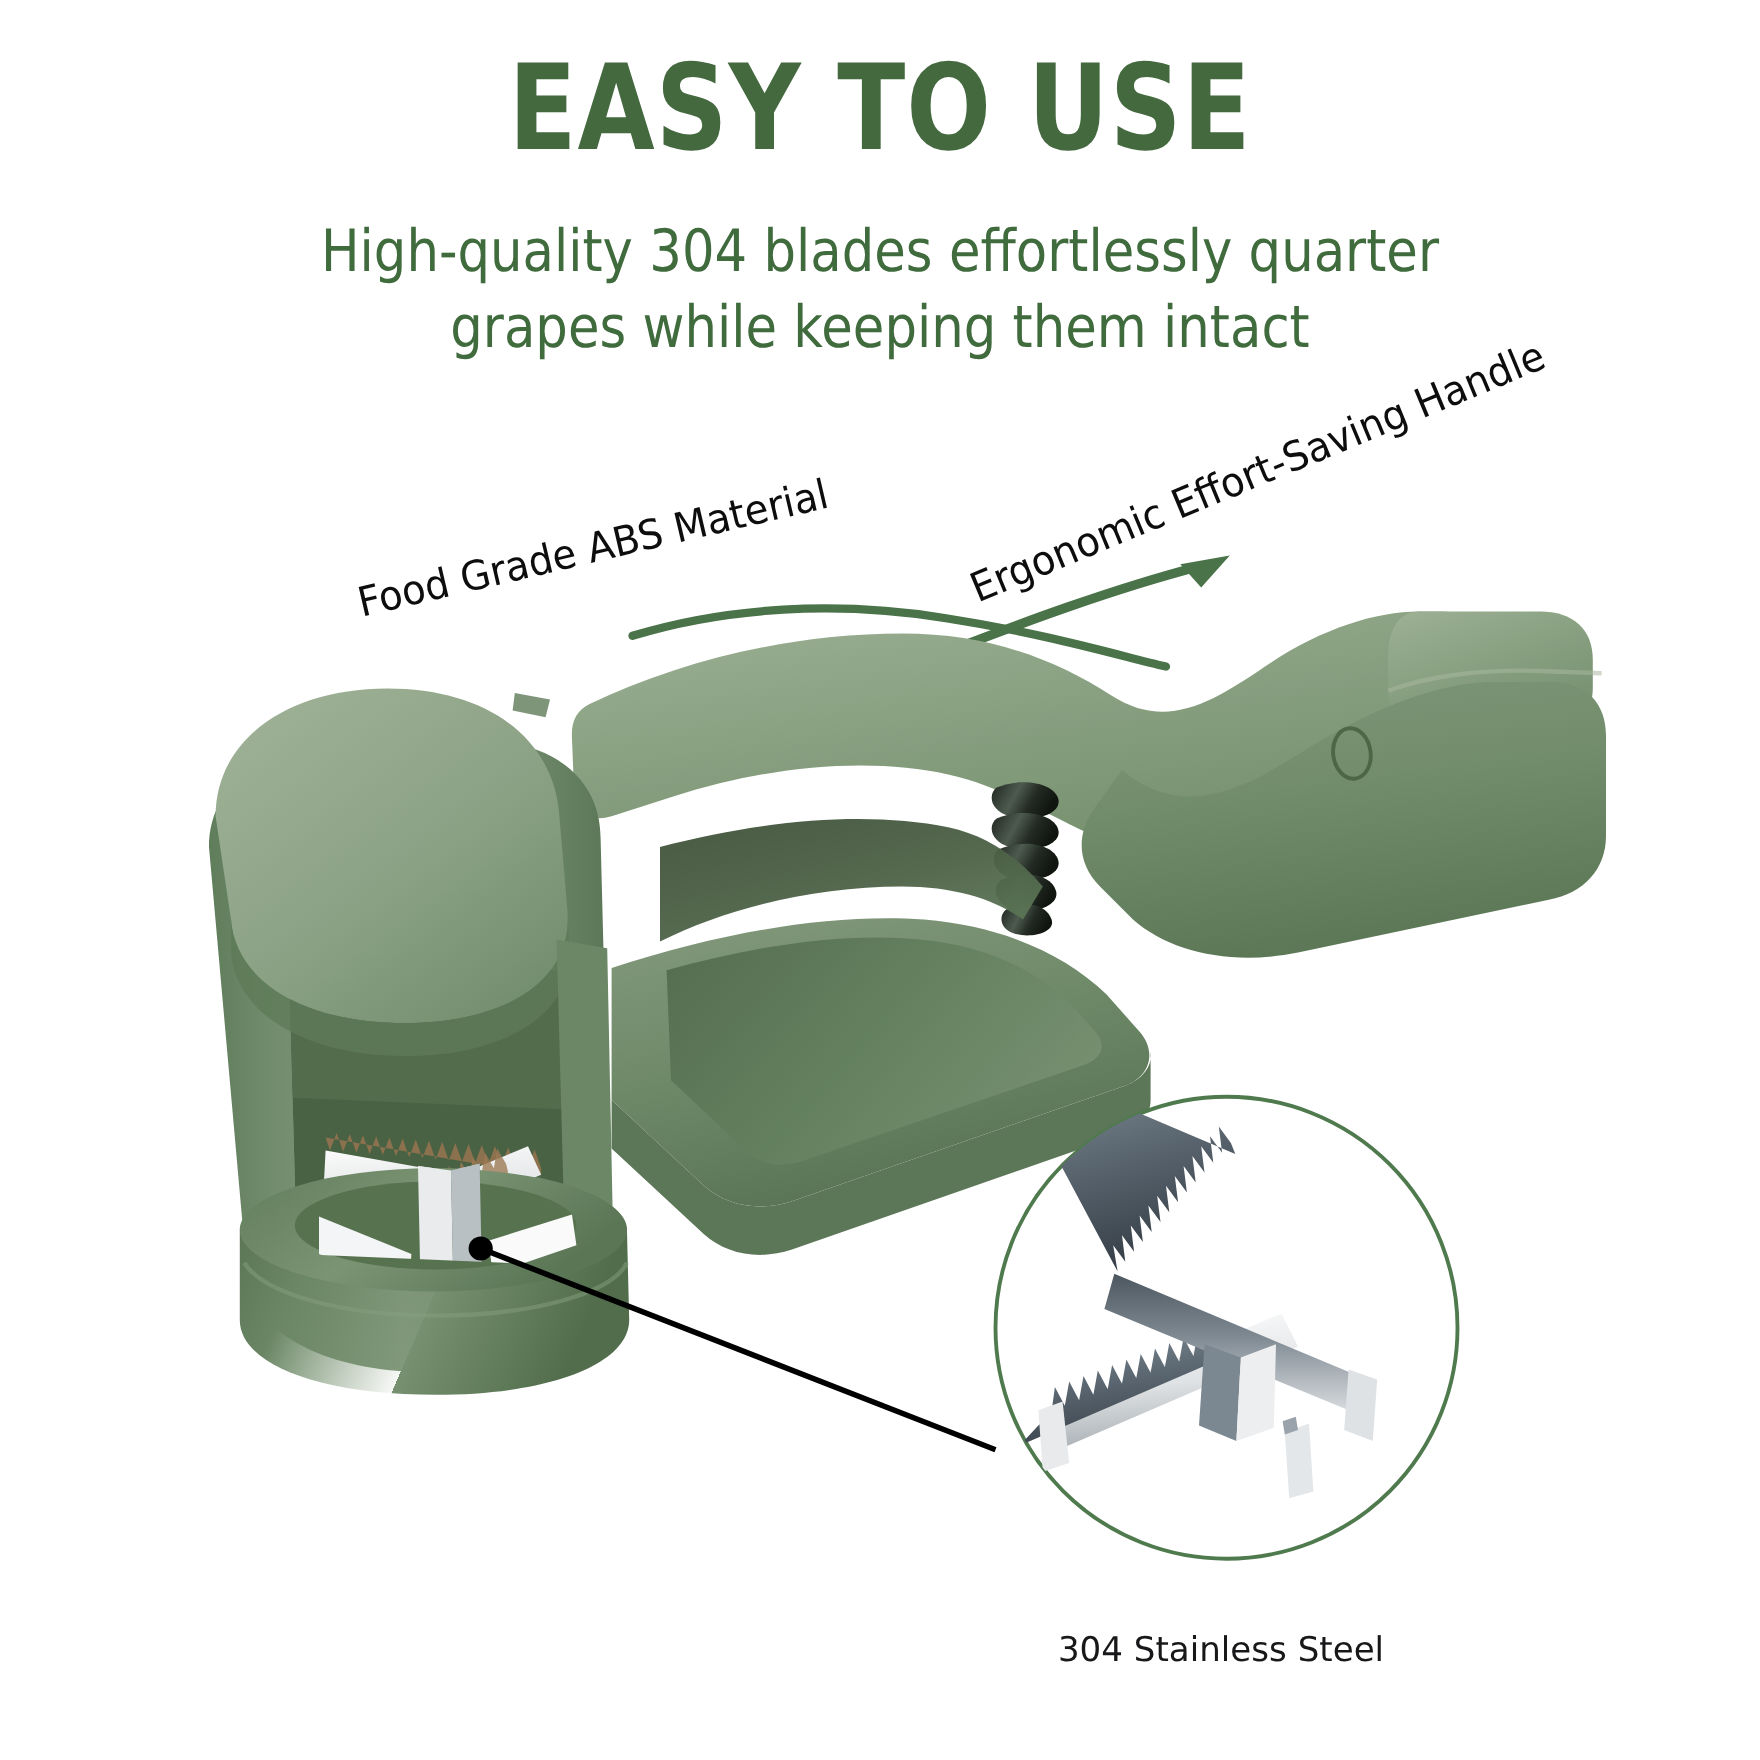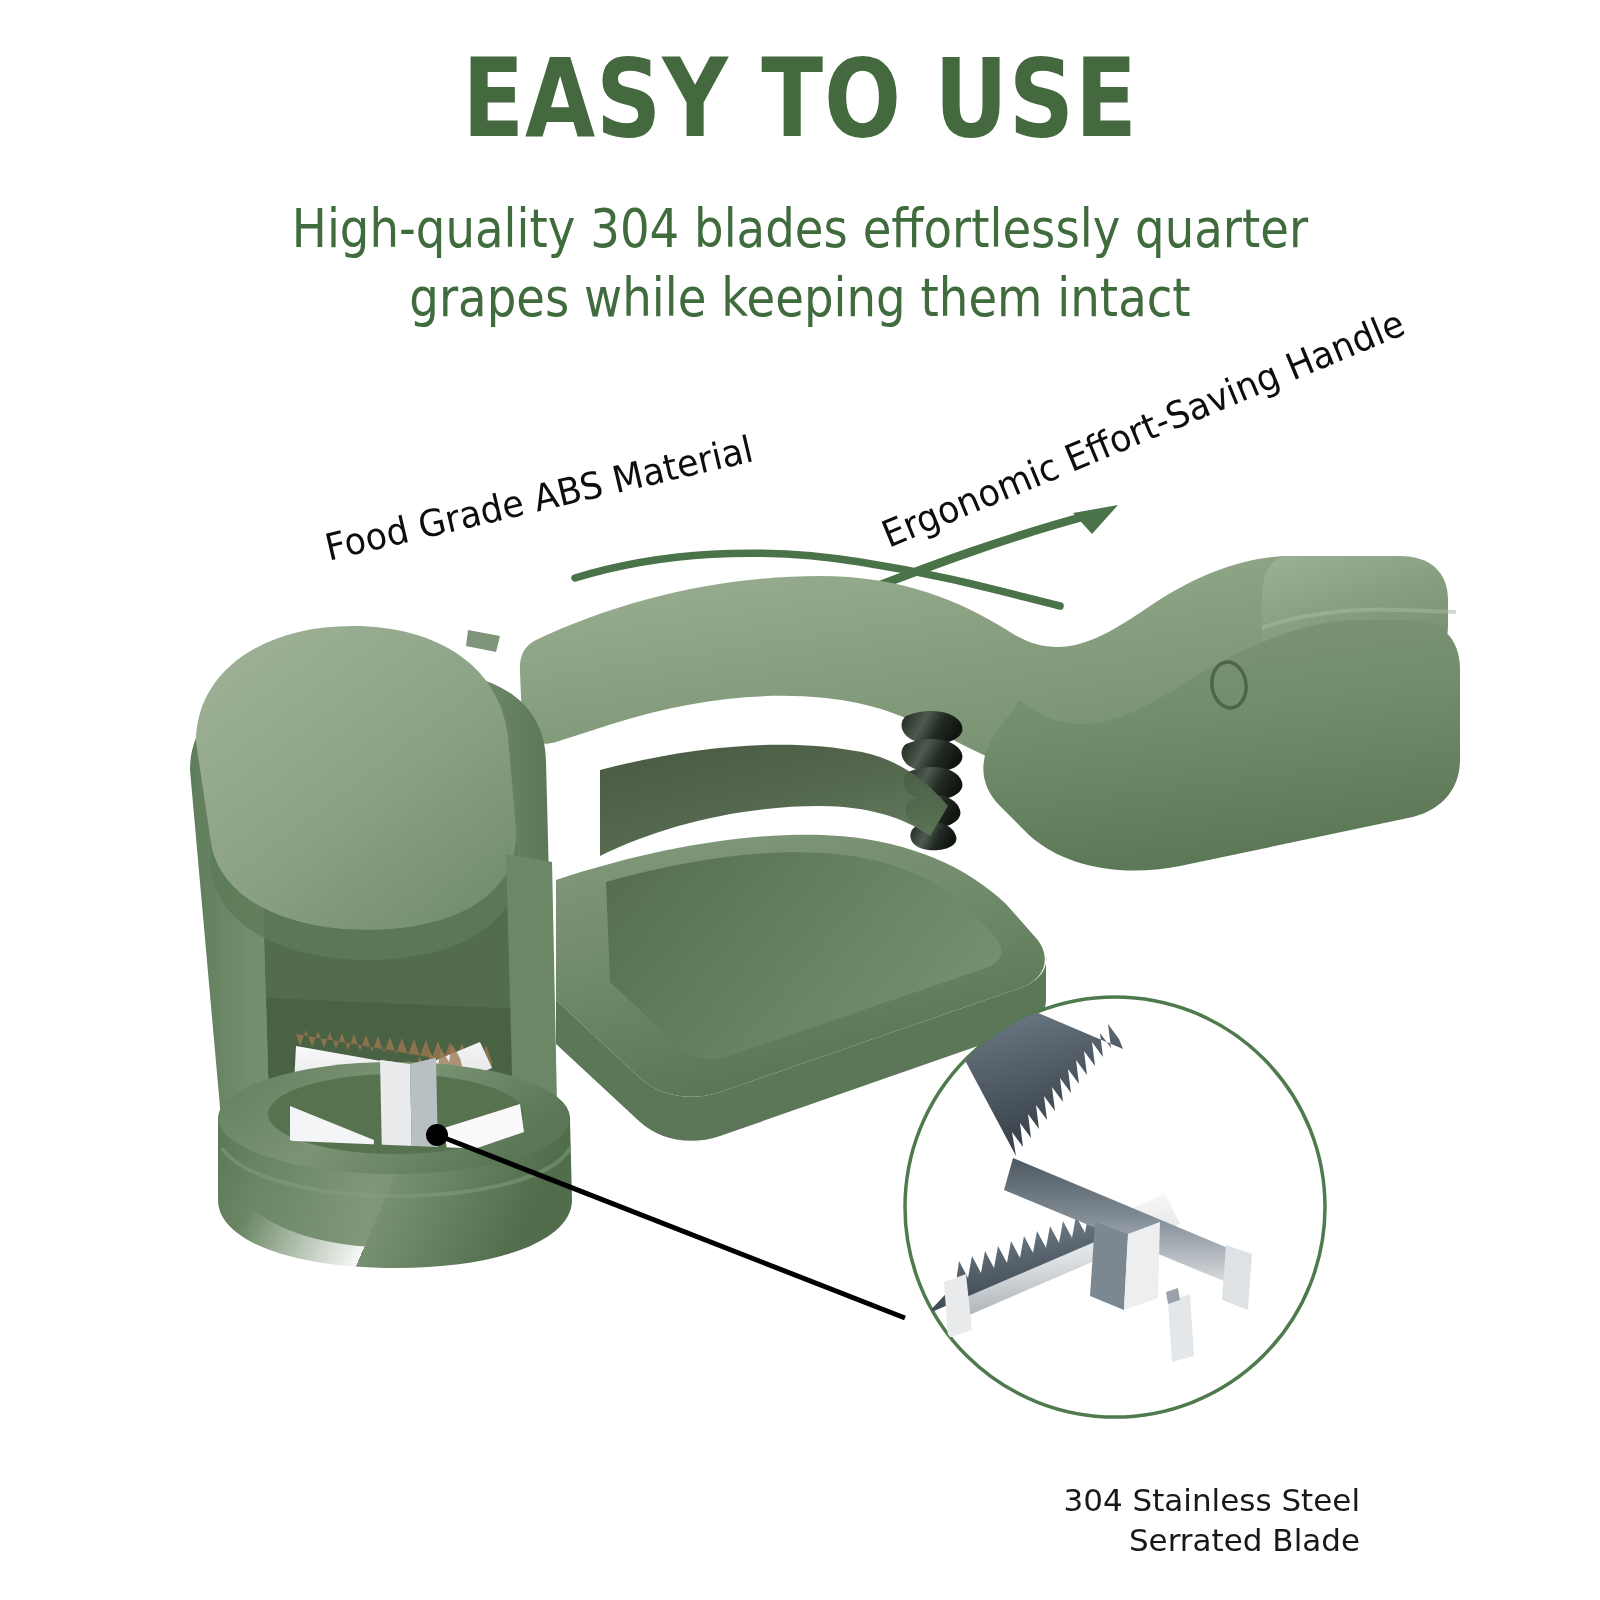--- a/index.html
+++ b/index.html
@@ -76,21 +76,21 @@
     font-size: 37px;
     transform: rotate(-22.5deg) scaleX(0.95);
   }
 
   
   .blade-caption {
     position: absolute;
     top: 1481px;
     left: 860px;
     width: 500px;
-    text-align: right;
+    text-align: center;
     font-size: 31px;
     line-height: 1.28;
     color: #18181a;
     font-family: "DejaVu Sans", "Liberation Sans", sans-serif;
   }
 
   
   .art {
     position: absolute;
     left: 0;
@@ -450,16 +450,15 @@
       </g>
     </g>
   </svg>
 
   <div class="callout callout-abs">Food Grade ABS Material</div>
 
   <div class="callout callout-handle">Ergonomic Effort-Saving Handle</div>
 
   <div class="blade-caption">
     <div>304 Stainless Steel</div>
-    <div>Serrated Blade</div>
   </div>
 
 </div>
 
 </body></html>

